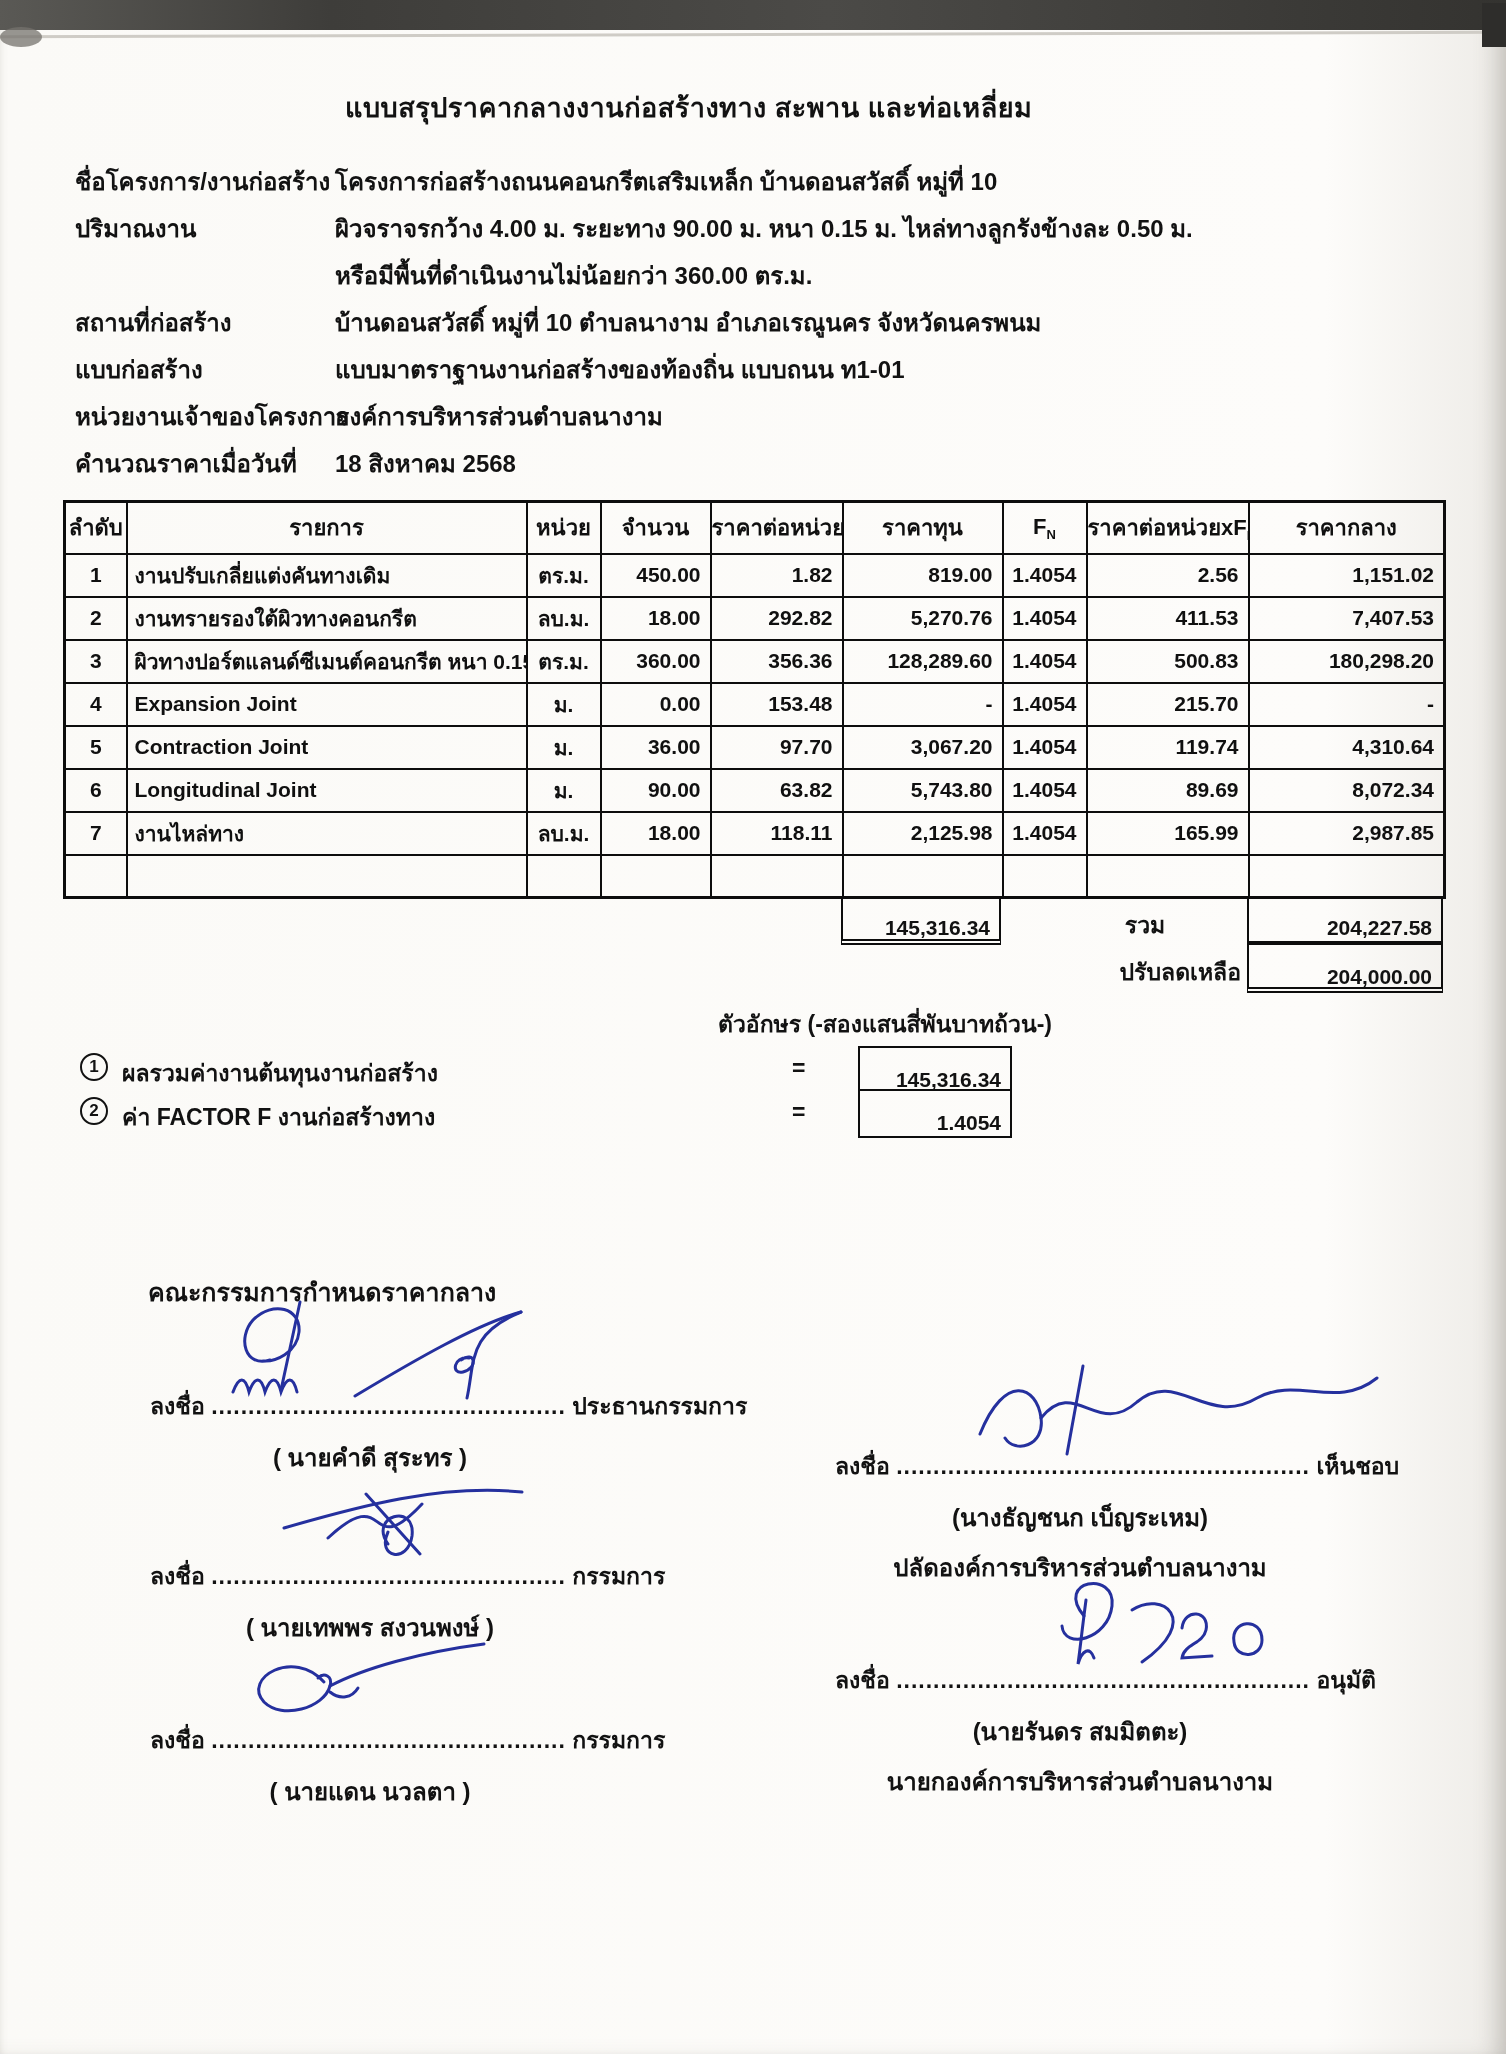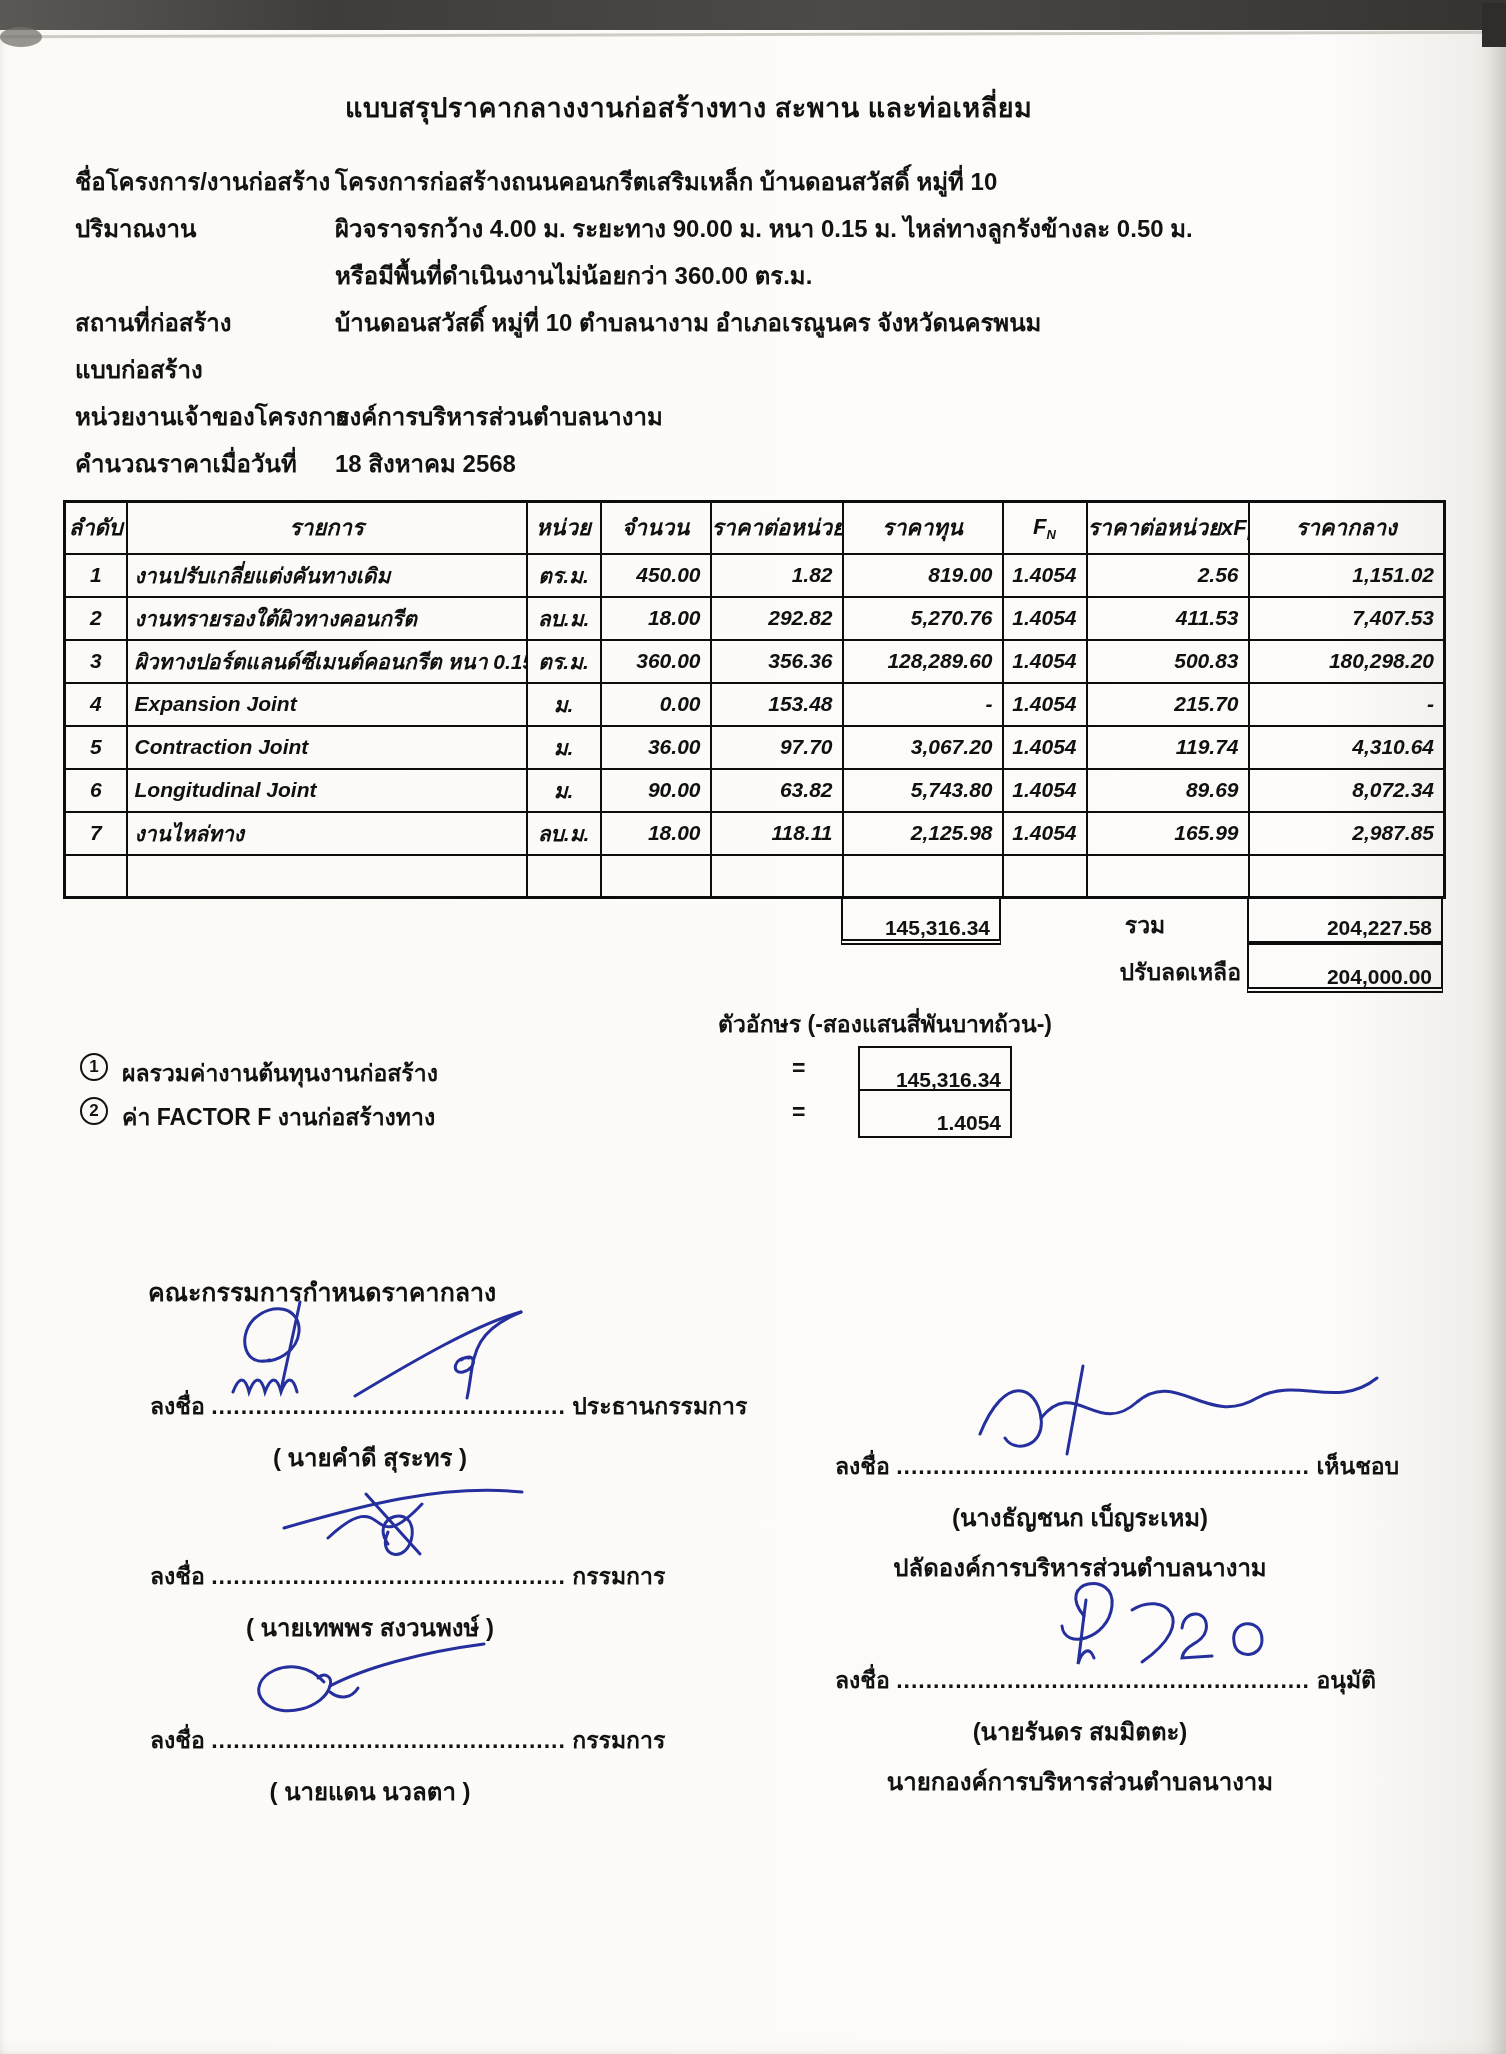--- a/index.html
+++ b/index.html
@@ -19,21 +19,21 @@
   .scan-edge-line { position:absolute; top:33px; left:-10px; width:1530px; height:3px; background:#cfccc6; transform:rotate(-0.18deg); }
   .scan-smudge-left { position:absolute; left:0; top:27px; width:42px; height:20px; background:#75736e; border-radius:50%; opacity:.75; }
   .scan-smudge-right { position:absolute; right:0; top:3px; width:24px; height:44px; background:#2e2d2b; }
 
   .title { position:absolute; left:345px; top:86px; font-size:27px; letter-spacing:.5px; }
 
   .info-label { position:absolute; left:75px; font-size:24px; white-space:nowrap; }
   .info-value { position:absolute; left:335px; font-size:24px; white-space:nowrap; }
 
   .cost-table { position:absolute; left:63px; top:500px; width:1380px;
-    border-collapse:collapse; table-layout:fixed; border:3px solid #0d0d0d;font-style:italic; }
+    border-collapse:collapse; table-layout:fixed; border:3px solid #0d0d0d; }
   .cost-table th, .cost-table td { border:2px solid #0d0d0d; font-size:21px; font-weight:bold;
     overflow:hidden; white-space:nowrap; color:#101010; }
   .cost-table th { height:52px; text-align:center; font-size:22px; }
   .cost-table td { height:43px; }
   .sub { font-size:13px; vertical-align:sub; }
   .c-no { text-align:center; }
   .c-item { text-align:left; padding-left:7px; }
   .c-unit { text-align:center; }
   .c-num { text-align:right; padding-right:9px; }
 
@@ -68,20 +68,21 @@
   <div class="title">แบบสรุปราคากลางงานก่อสร้างทาง  สะพาน  และท่อเหลี่ยม</div>
 
   <div class="info-label" style="top:162px">ชื่อโครงการ/งานก่อสร้าง</div>
   <div class="info-value" style="top:162px">โครงการก่อสร้างถนนคอนกรีตเสริมเหล็ก บ้านดอนสวัสดิ์  หมู่ที่ 10</div>
   <div class="info-label" style="top:209px">ปริมาณงาน</div>
   <div class="info-value" style="top:209px">ผิวจราจรกว้าง 4.00 ม. ระยะทาง 90.00 ม. หนา 0.15 ม. ไหล่ทางลูกรังข้างละ 0.50 ม.</div>
   <div class="info-value" style="top:256px">หรือมีพื้นที่ดำเนินงานไม่น้อยกว่า  360.00  ตร.ม.</div>
   <div class="info-label" style="top:303px">สถานที่ก่อสร้าง</div>
   <div class="info-value" style="top:303px">บ้านดอนสวัสดิ์  หมู่ที่ 10  ตำบลนางาม  อำเภอเรณูนคร  จังหวัดนครพนม</div>
   <div class="info-label" style="top:350px">แบบก่อสร้าง</div>
+  <div class="info-value" style="top:350px">แบบมาตราฐานงานก่อสร้างของท้องถิ่น แบบถนน ท1-01</div>
   <div class="info-label" style="top:397px">หน่วยงานเจ้าของโครงการ</div>
   <div class="info-value" style="top:397px">องค์การบริหารส่วนตำบลนางาม</div>
   <div class="info-label" style="top:444px">คำนวณราคาเมื่อวันที่</div>
   <div class="info-value" style="top:444px">18 สิงหาคม 2568</div>
 
   <table class="cost-table">
     <colgroup>
       <col style="width:62px">
         <col style="width:400px">
         <col style="width:74px">

